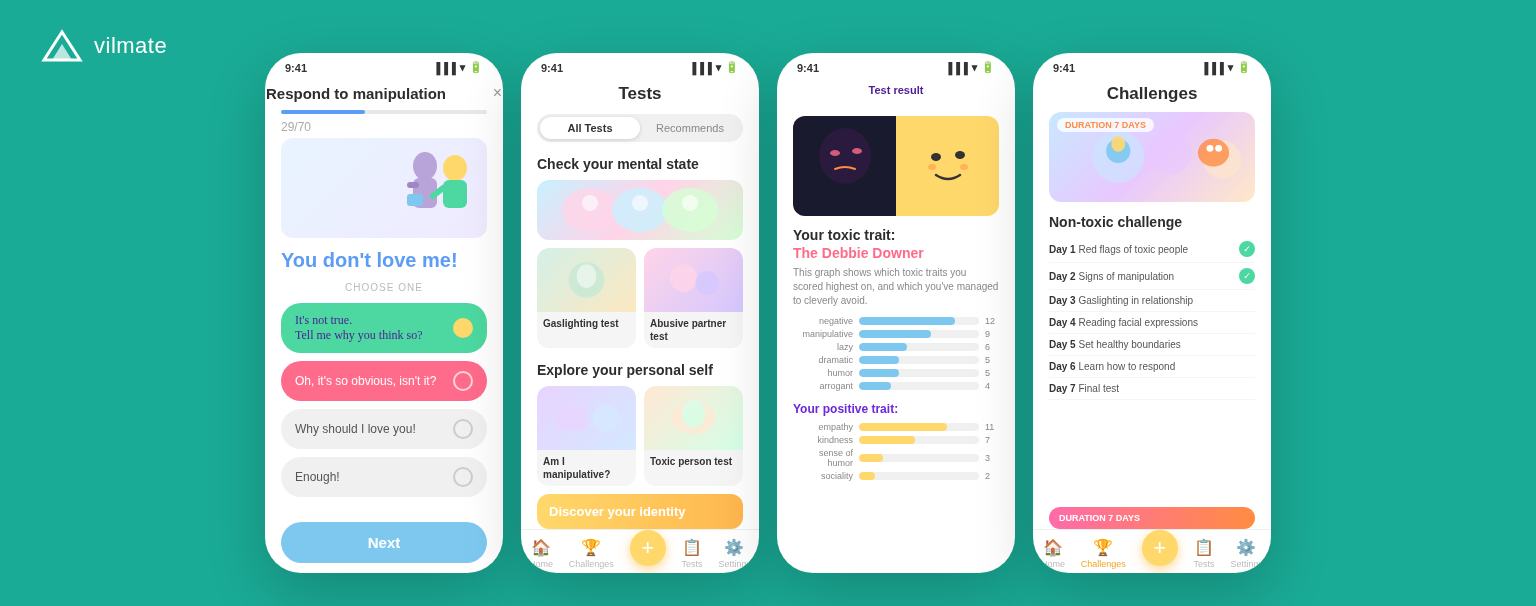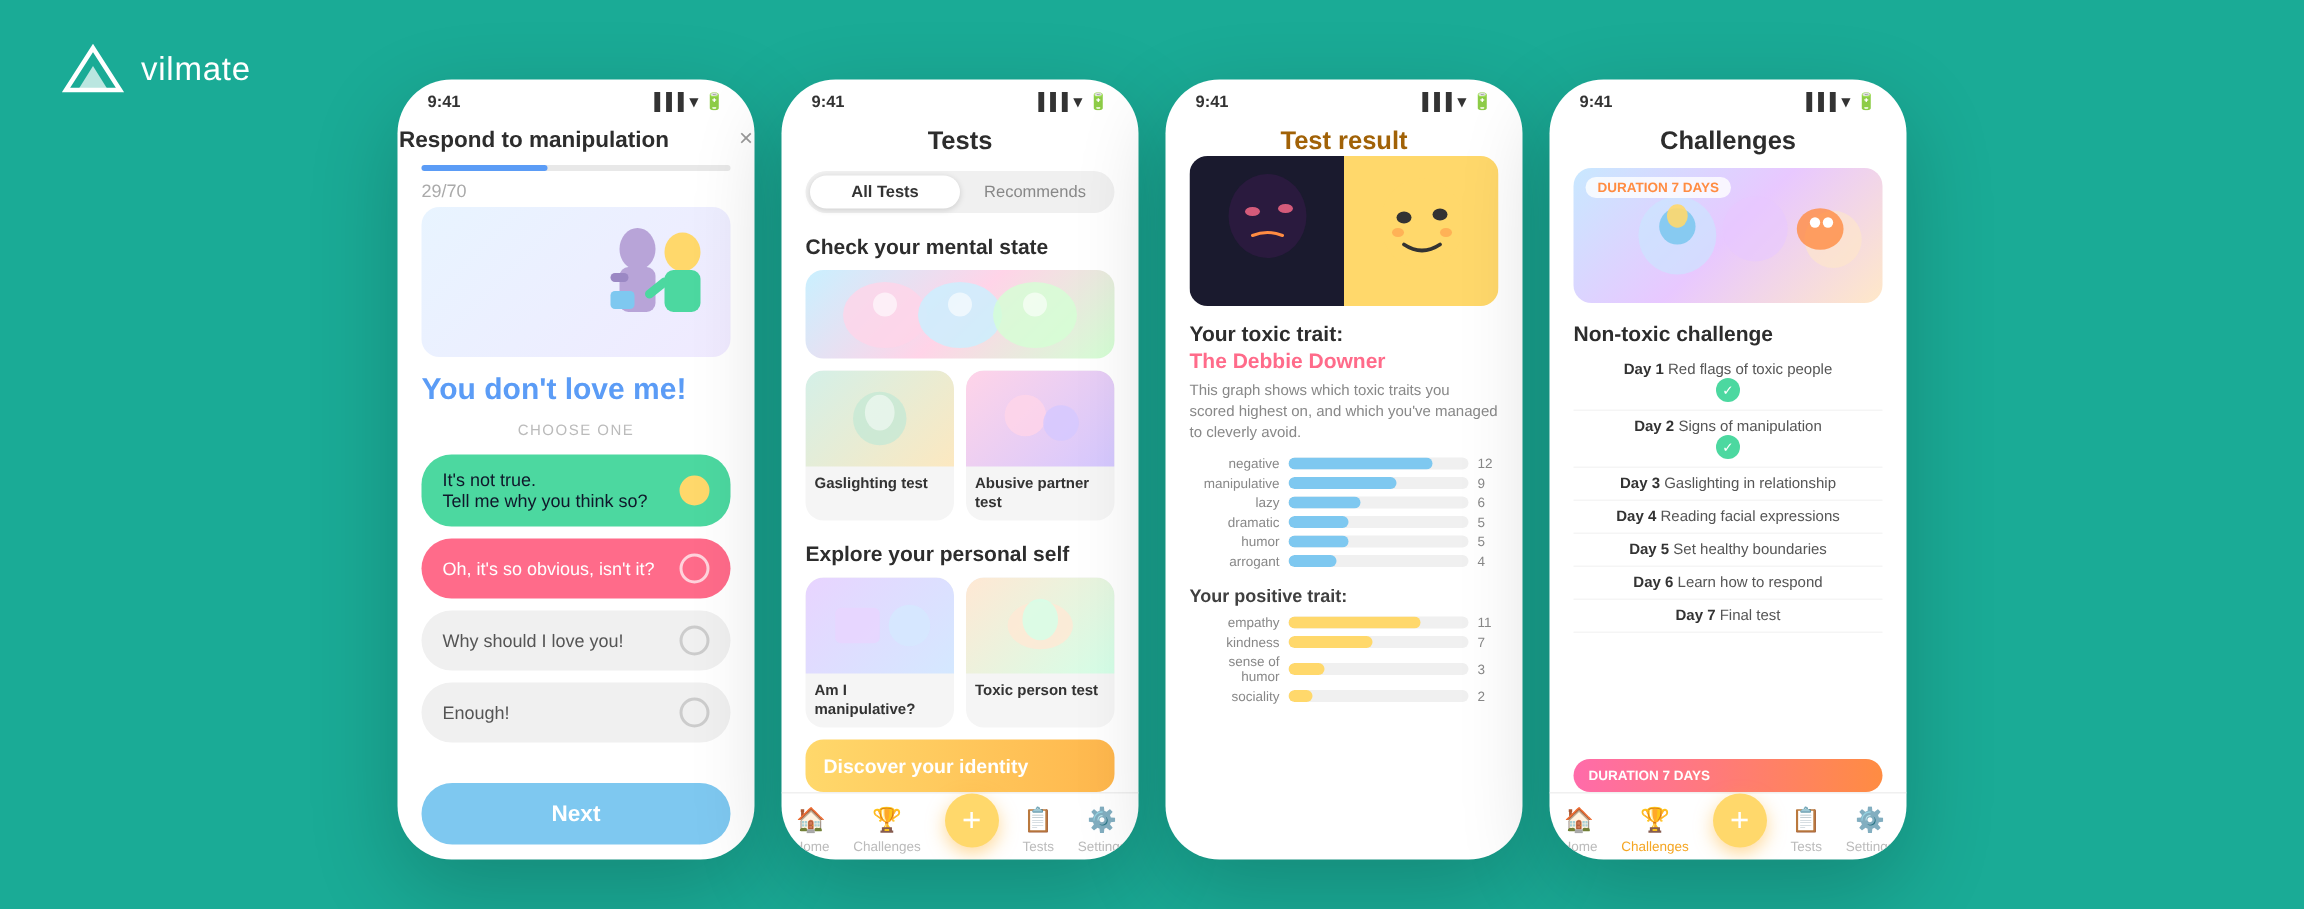--- a/index.html
+++ b/index.html
@@ -130,21 +130,22 @@
       margin: 4px 16px;
       border-radius: 20px;
       padding: 10px 14px;
       display: flex;
       justify-content: space-between;
       align-items: center;
       font-size: 12px;
     }
     .answer-option.green {
       background: #4cd8a0;
-      color: #0f172a;
+      color: #4c1d95;
+      font-family: Liberation Serif, serif;
     }
     .answer-option.pink {
       background: #ff6b8a;
       color: white;
     }
     .answer-option.light {
       background: #f0f0f0;
       color: #555;
     }
     .radio-circle {
@@ -286,25 +287,25 @@
       align-items: center;
       justify-content: center;
       color: white;
       font-size: 22px;
       font-weight: 300;
       box-shadow: 0 4px 12px rgba(255,180,50,0.5);
       margin-top: -8px;
     }
     
     .phone3-title {
-      font-size: 17px;
-      font-weight: 700;
-      color: #a16207;
+      font-size: 11px;
+      font-weight: 700;
+      color: #4c1d95;
       text-align: center;
-      padding: 6px 16px 0;
+      padding: 6px 16px 20px;
     }
     .result-hero {
       margin: 0 16px;
       height: 100px;
       border-radius: 12px;
       overflow: hidden;
       display: grid;
       grid-template-columns: 1fr 1fr;
     }
     .hero-dark {
@@ -366,21 +367,21 @@
       border-radius: 4px;
     }
     .bar-val {
       font-size: 9px;
       color: #888;
       width: 14px;
     }
     .positive-title {
       font-size: 12px;
       font-weight: 700;
-      color: #404040;
+      color: #6d28d9;
       padding: 4px 16px 2px;
     }
     .positive-bar-fill {
       background: #ffd86b;
     }
     
     .phone4-title {
       font-size: 17px;
       font-weight: 700;
       color: #2d2d2d;
@@ -418,21 +419,20 @@
       overflow: hidden;
     }
     .challenge-day-row {
       display: flex;
       align-items: center;
       justify-content: space-between;
       padding: 5px 0;
       border-bottom: 1px solid #f5f5f5;
       font-size: 10px;
       color: #555;
-      flex-direction: column;
     }
     .day-label {
       font-weight: 700;
       color: #333;
     }
     .check-circle {
       width: 16px;
       height: 16px;
       border-radius: 50%;
       background: #4cd8a0;

